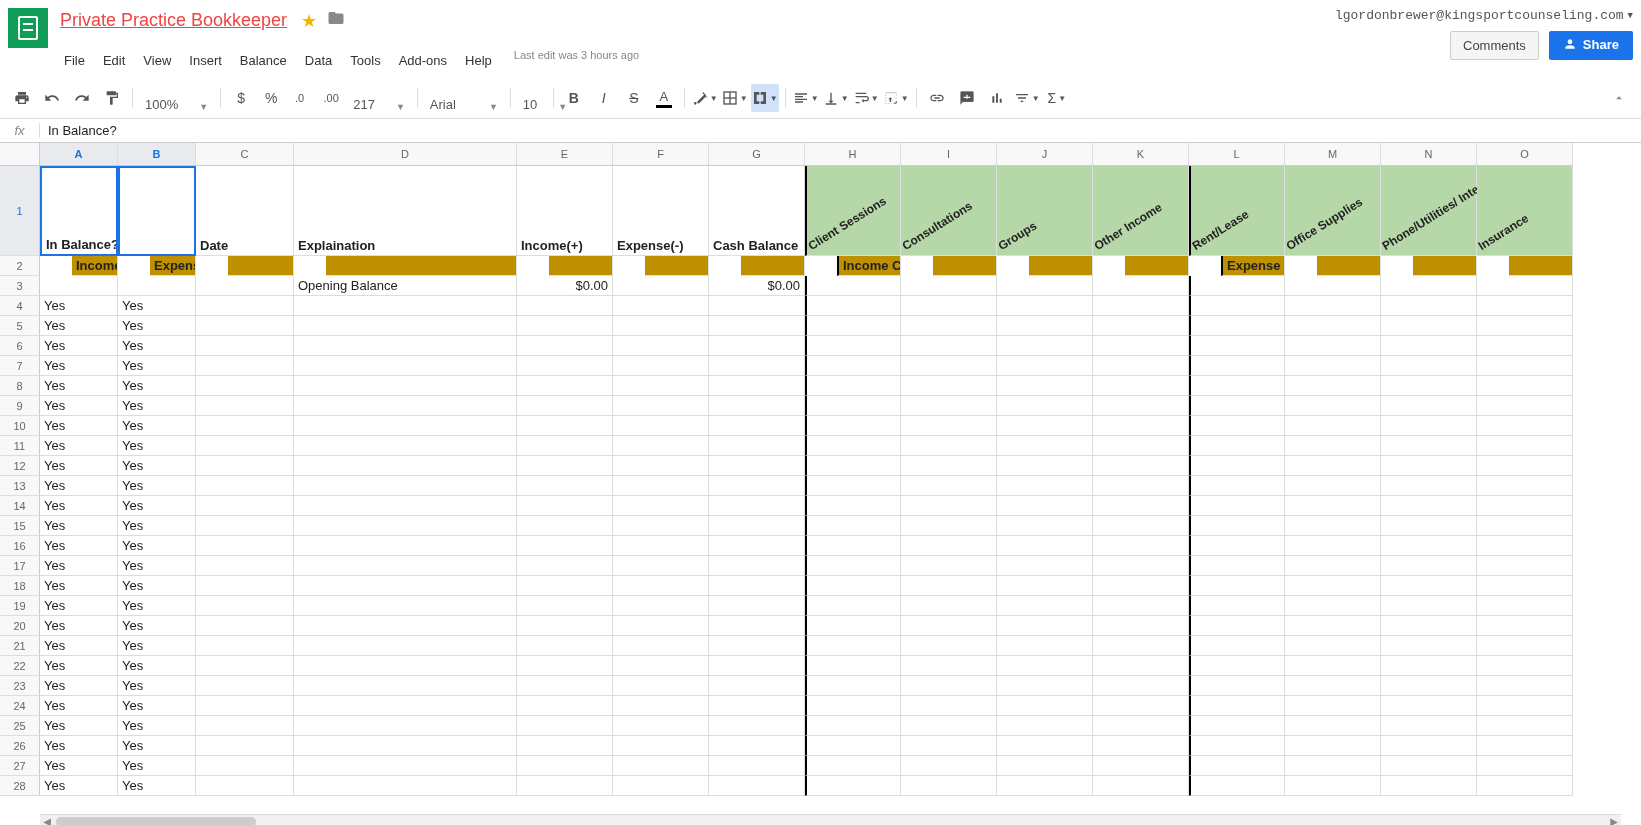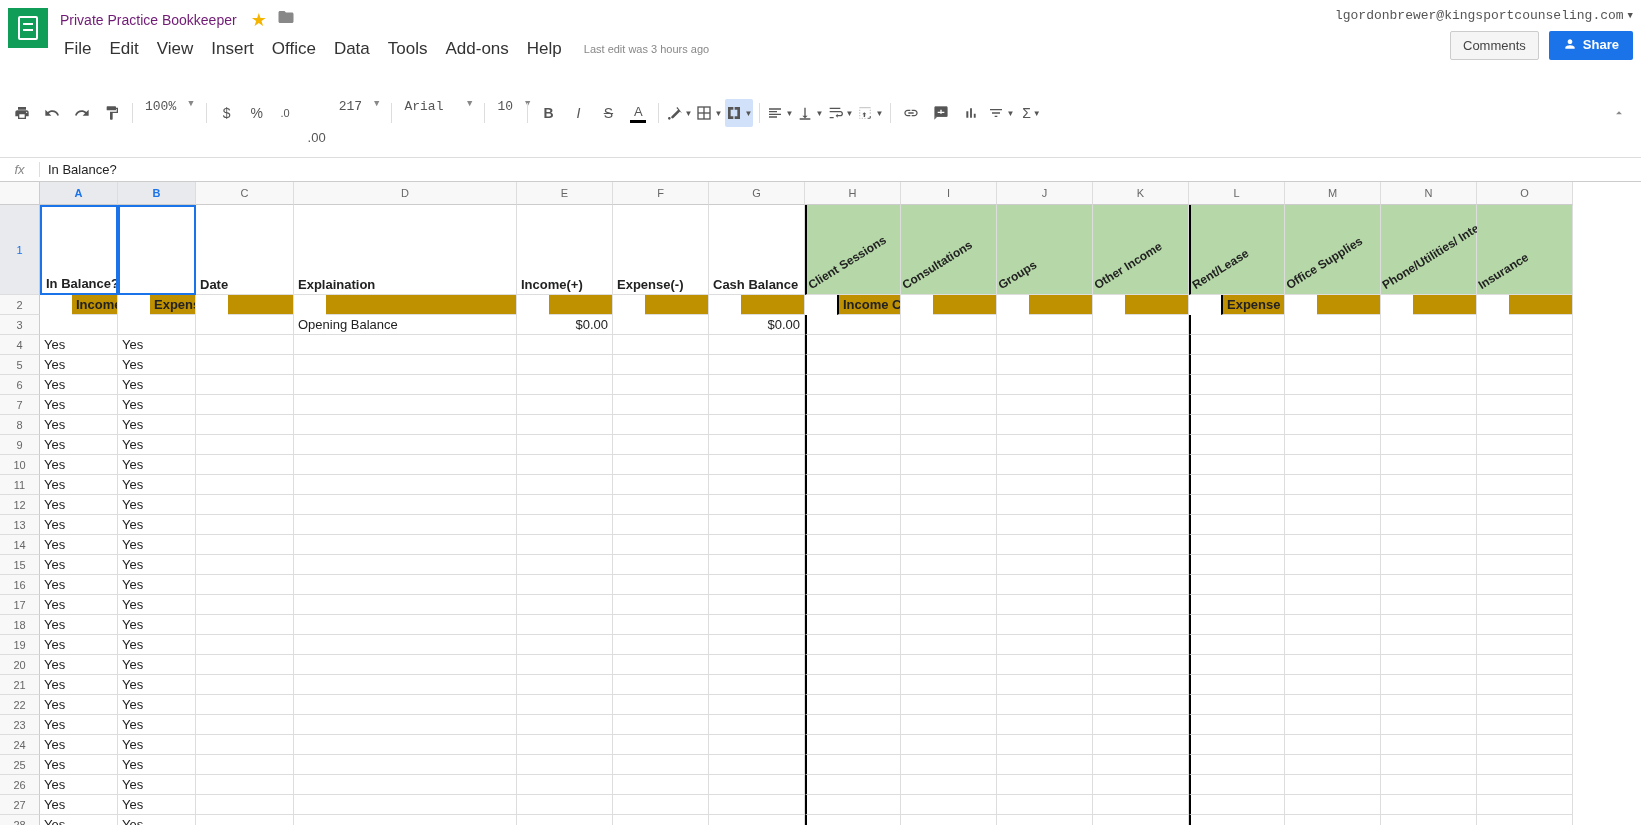--- a/index.html
+++ b/index.html
@@ -7,37 +7,37 @@
 
 
 .header { display: flex; align-items: flex-start; padding: 8px 8px 0 8px; }
 .logo { width: 40px; height: 40px; background: #0f9d58; display: flex; align-items: center; justify-content: center; margin-right: 8px; }
 .logo-inner { width: 20px; height: 24px; border: 2px solid #fff; border-radius: 2px; position: relative; }
 .logo-inner::before, .logo-inner::after { content: ''; position: absolute; background: #fff; height: 2px; left: 3px; right: 3px; }
 .logo-inner::before { top: 5px; }
 .logo-inner::after { top: 11px; }
 .title-area { flex: 1; }
 .title-row { display: flex; align-items: center; gap: 10px; }
-.doc-title { font-size: 14px; color: #701a75; padding: 2px 4px; }
+.doc-title { font-size: 18px; color: #ef4444; padding: 2px 4px; text-decoration: underline; }
 .star { color: #f4b400; font-size: 18px; cursor: pointer; }
 .folder { color: #888; font-size: 18px; cursor: pointer; }
 .menu-bar { display: flex; gap: 2px; margin-top: 4px; align-items: center; }
-.menu-item { padding: 4px 8px; cursor: pointer; color: #333; font-size: 17px; }
+.menu-item { padding: 4px 8px; cursor: pointer; color: #333; font-size: 13px; margin-top: 12px; }
 .last-edit { color: #888; font-size: 11px; margin-left: 12px; }
 .header-right { display: flex; align-items: center; gap: 10px; margin-left: auto; }
 .user-email { color: #555; font-size: 13px; display: flex; align-items: center; gap: 4px; font-family: Liberation Mono, monospace; }
 .comments-btn { border: 1px solid #ccc; background: #f5f5f5; padding: 6px 12px; border-radius: 2px; cursor: pointer; font-size: 13px; color: #444; }
 .share-btn { background: #1a73e8; color: #fff; border: none; padding: 6px 14px; border-radius: 2px; cursor: pointer; font-size: 13px; font-weight: bold; display: flex; align-items: flex-start; gap: 6px; }
 .share-icon { width: 14px; height: 14px; }
 
 
 .toolbar { display: flex; align-items: center; padding: 6px 8px; border-bottom: 1px solid #ddd; gap: 2px; margin-top: 6px; }
 .tb-btn { width: 28px; height: 28px; display: flex; align-items: center; justify-content: center; cursor: pointer; color: #555; border-radius: 2px; font-size: 14px; }
 .tb-sep { width: 1px; height: 20px; background: #ddd; margin: 0 4px; }
-.tb-select { display: flex; align-items: flex-start; padding: 0 6px; height: 28px; cursor: pointer; color: #555; gap: 12px; font-size: 13px; font-family: Liberation Mono, monospace; }
+.tb-select { display: flex; align-items: flex-end; padding: 0 6px; height: 28px; cursor: pointer; color: #555; gap: 21px; font-size: 13px; }
 .tb-select .arrow { font-size: 9px; color: #888; }
 .tb-font { width: 80px; }
 .tb-size { width: 30px; }
 .tb-active { background: #d0e1f9; }
 .collapse-btn { margin-left: auto; }
 
 
 .formula-bar { display: flex; align-items: center; border-bottom: 1px solid #ccc; height: 24px; }
 .fx-label { width: 40px; text-align: center; font-style: italic; color: #888; border-right: 1px solid #ddd; font-size: 13px; }
 .fx-input { flex: 1; padding: 0 8px; font-size: 13px; color: #222; }
@@ -82,21 +82,21 @@
         <svg width="18" height="18" viewBox="0 0 24 24" fill="#888">
             <path d="M10 4H4c-1.1 0-2 .9-2 2v12c0 1.1.9 2 2 2h16c1.1 0 2-.9 2-2V8c0-1.1-.9-2-2-2h-8l-2-2z"></path>
           </svg>
       </span>
     </div>
     <div class="menu-bar">
       <span class="menu-item">File</span>
       <span class="menu-item">Edit</span>
       <span class="menu-item">View</span>
       <span class="menu-item">Insert</span>
-      <span class="menu-item">Office</span>
+      <span class="menu-item">Balance</span>
       <span class="menu-item">Data</span>
       <span class="menu-item">Tools</span>
       <span class="menu-item">Add-ons</span>
       <span class="menu-item">Help</span>
       <span class="last-edit">Last edit was 3 hours ago</span>
     </div>
   </div>
   <div class="header-right">
     <div style="display:flex;flex-direction:column;align-items:flex-end;gap:8px;">
       <span class="user-email">
@@ -139,21 +139,21 @@
     </div>
   <div class="tb-sep"></div>
   <div class="tb-select">
       <span>100%</span>
       <span class="arrow">▼</span>
     </div>
   <div class="tb-sep"></div>
   <div class="tb-btn">$</div>
   <div class="tb-btn">%</div>
   <div class="tb-btn" style="font-size:11px;">.0&nbsp;</div>
-  <div class="tb-btn" style="font-size:13px;margin-top:48px;">.00</div>
+  <div class="tb-btn" style="font-size:11px;">.00</div>
   <div class="tb-select">
       <span>217</span>
       <span class="arrow">▼</span>
     </div>
   <div class="tb-sep"></div>
   <div class="tb-select tb-font">
       <span>Arial</span>
       <span class="arrow" style="margin-left:auto;">▼</span>
     </div>
   <div class="tb-sep"></div>

